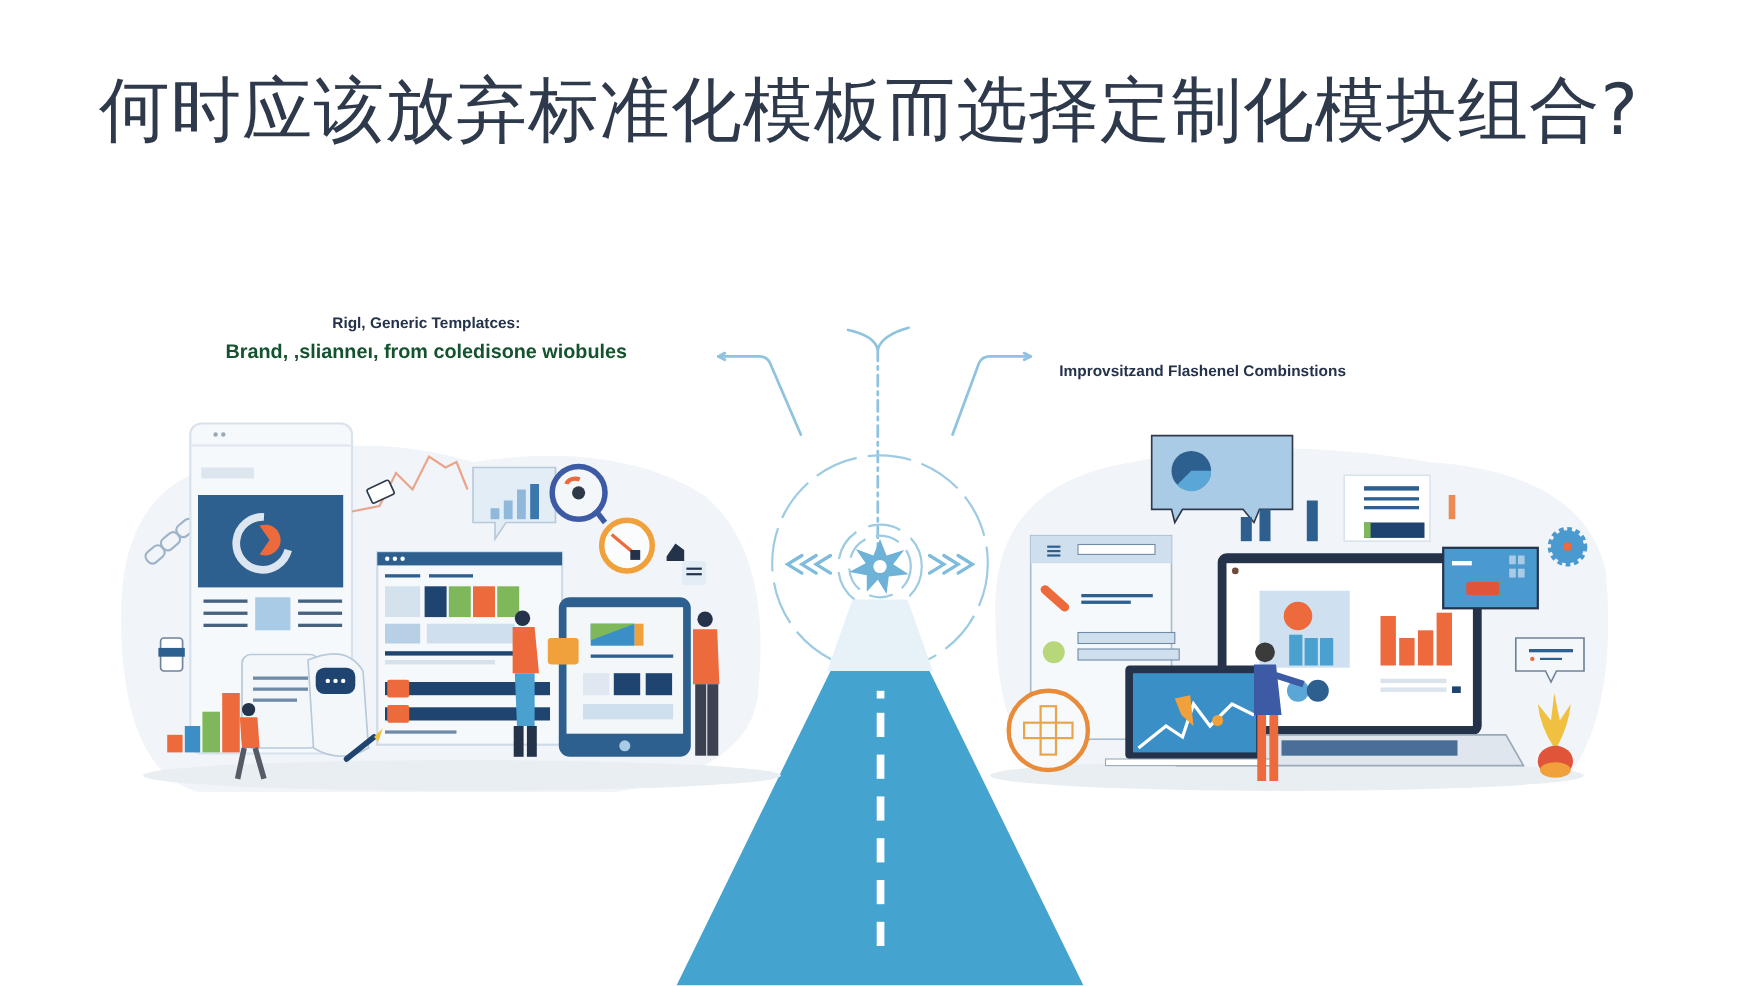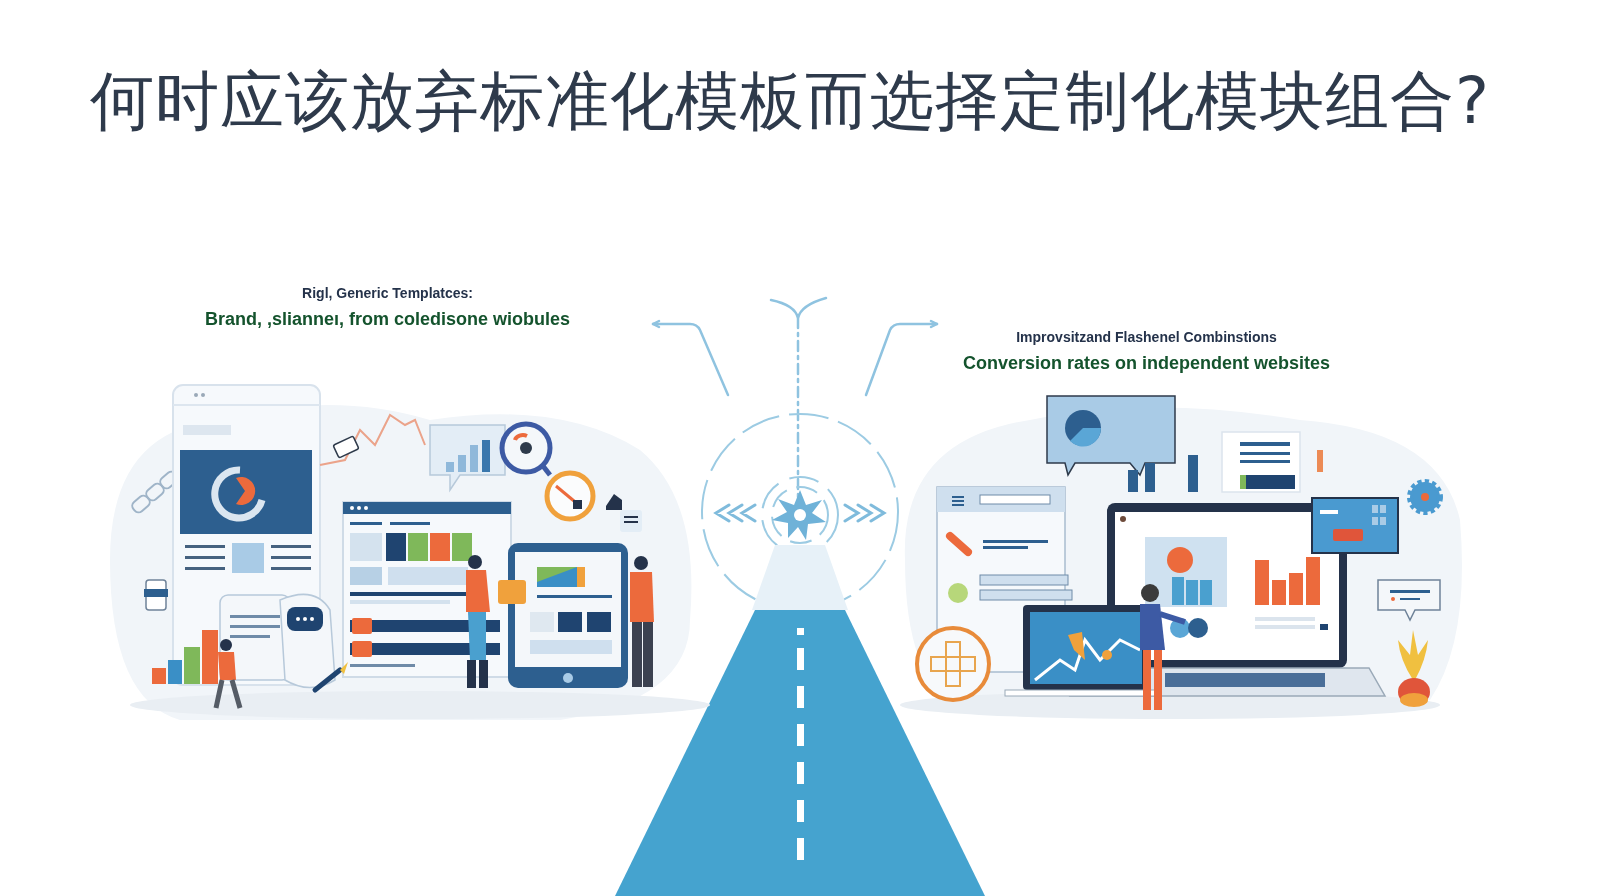--- a/index.html
+++ b/index.html
@@ -35,21 +35,20 @@
 
   <div class="title">何时应该放弃标准化模板而选择定制化模块组合?</div>
 
   <div class="caption caption-left">
     <div class="heading">Rigl, Generic Templatces:</div>
     <div class="sub">Brand, ,slianneı, from coledisone wiobules</div>
   </div>
 
   <div class="caption caption-right">
     <div class="heading">Improvsitzand Flashenel Combinstions</div>
-    <div class="sub">Conversion rates on independent websites</div>
   </div>
 
   <svg class="art" width="1600" height="896" viewBox="0 0 1600 896">
 
     <g>
 
       <g fill="none" stroke="#8fc3e0" stroke-width="2.5" stroke-linecap="round">
         <path d="M653 324 L690 324 Q697 324 700 330 L728 395"></path>
         <path d="M653 324 l6 -3 M653 324 l6 3"></path>
         <path d="M937 324 L900 324 Q893 324 890 330 L866 395"></path>

